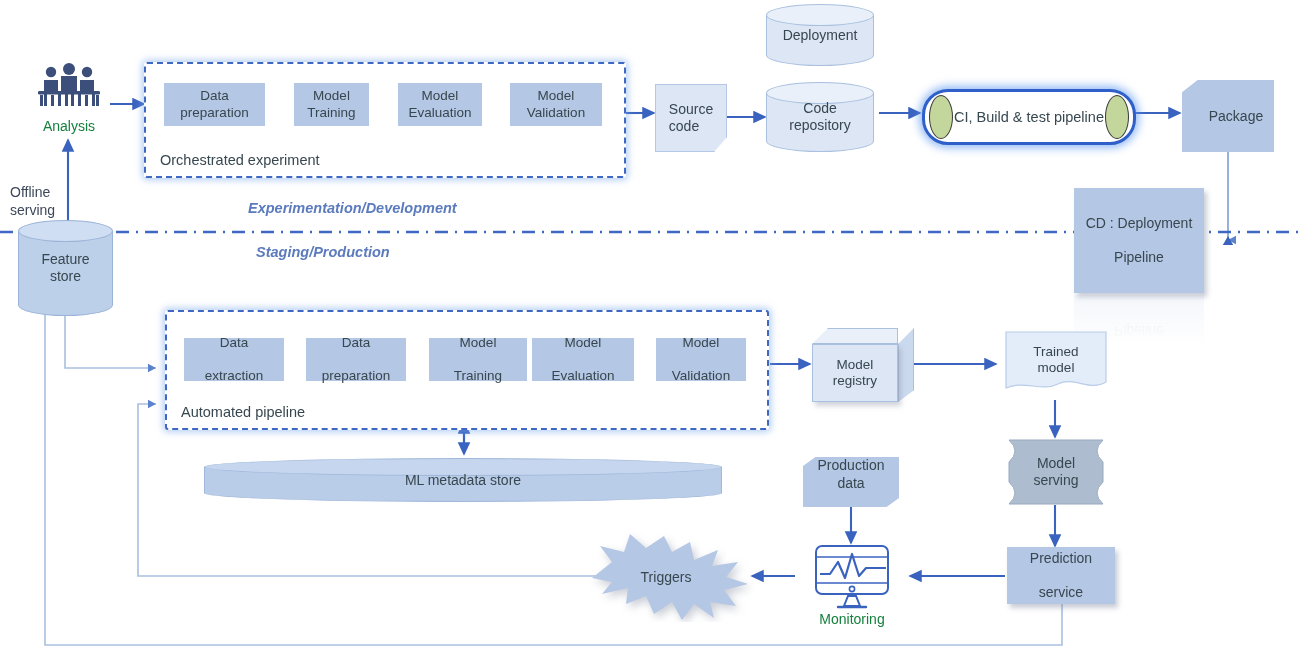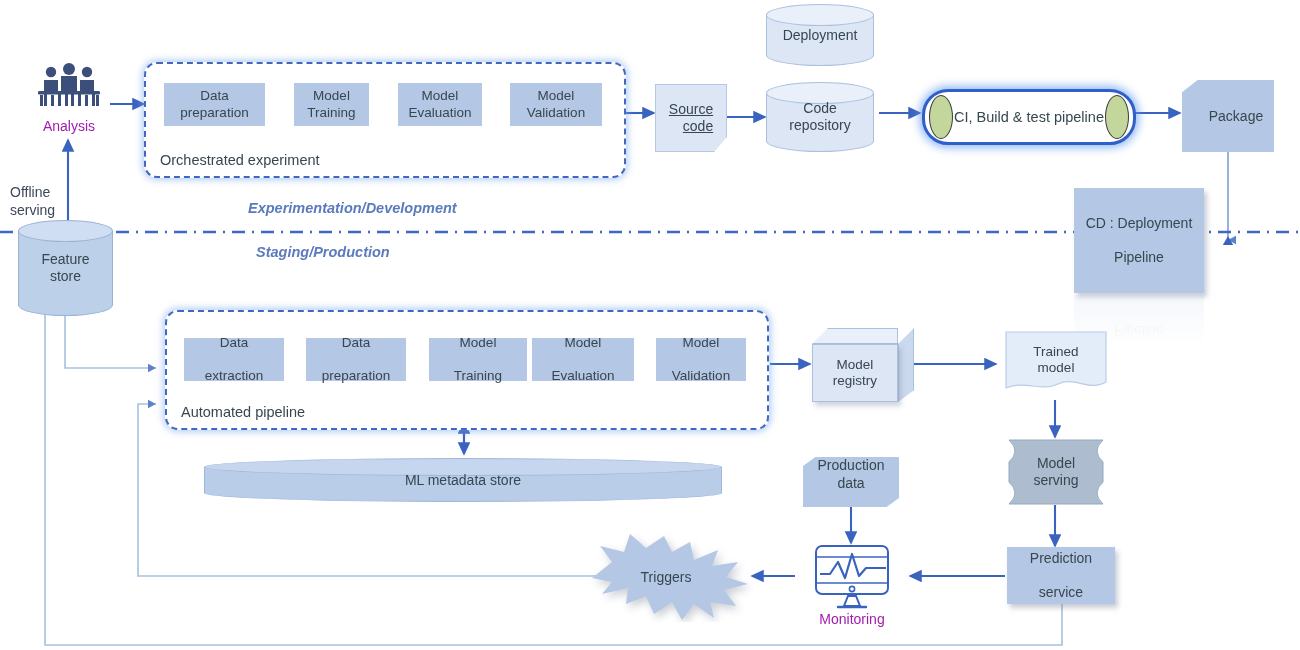--- a/index.html
+++ b/index.html
@@ -16,21 +16,21 @@
   .node span{display:block;}
 
   
   .proc{background:#b4c7e4;color:#37474f;font-size:13.5px;}
 
   
   .plain{font-size:14px;color:#3c4858;}
   .italic{font-style:italic;color:#5b7bbd;font-size:14.5px;font-weight:600;}
 
   
-  .dashbox{position:absolute;border:2.5px dashed #3f68c4;border-radius:13px;
+  .dashbox{position:absolute;border:2.5px dashed #3f68c4;border-radius:3px;
            background:#ffffff;box-shadow:0 0 7px 2px rgba(120,165,235,.55);}
   .dashbox .cap{position:absolute;left:14px;bottom:8px;font-size:14.5px;color:#37474f;}
 
   
   .rectsh{background:#b4c7e4;color:#37474f;font-size:14px;
           box-shadow:3px 4px 5px rgba(120,130,150,.40);}
 
   
   .cyl{position:absolute;}
   .cyl .body{position:absolute;left:0;right:0;top:11px;bottom:11px;background:#dce6f5;
@@ -66,22 +66,22 @@
              transform:translateY(-50%);}
   .pipe .cap.l{left:4px;} .pipe .cap.r{right:4px;}
   .pipe .txt{position:absolute;left:0;right:0;top:0;bottom:0;display:flex;
              align-items:center;justify-content:center;font-size:14.5px;color:#37474f;}
 
   
   .note{position:absolute;background:#dce6f5;border:1px solid #b4c7e4;
         box-shadow:3px 4px 5px rgba(120,130,150,.35);
         clip-path:polygon(0 0,100% 0,100% 78%,82% 100%,0 100%);}
   .note .txt{position:absolute;left:0;right:0;top:0;bottom:0;display:flex;
-             align-items:center;justify-content:center;text-align:right;
-             font-size:14px;color:#37474f;line-height:1.2;text-decoration:underline;}
+             align-items:center;justify-content:center;text-align:left;
+             font-size:14px;color:#37474f;line-height:1.2;}
 
   
   .pkg{position:absolute;background:#b4c7e4;
        box-shadow:3px 4px 5px rgba(120,130,150,.40);
        clip-path:polygon(17% 0,100% 0,100% 100%,0 100%,0 17%);}
   .pkg .txt{position:absolute;left:0;right:0;top:0;bottom:0;display:flex;
             align-items:center;justify-content:center;text-align:center;
             font-size:14px;color:#37474f;margin-left:16px;}
 
   
@@ -121,21 +121,21 @@
   
   .burst{position:absolute;}
   .burst .txt{position:absolute;left:0;right:0;top:0;bottom:0;display:flex;
               align-items:center;justify-content:center;font-size:14px;color:#37474f;}
 
   
   .reflect{position:absolute;opacity:.16;transform:scaleY(-1);
            -webkit-mask-image:linear-gradient(to top,rgba(0,0,0,.9),rgba(0,0,0,0) 72%);
            mask-image:linear-gradient(to top,rgba(0,0,0,.9),rgba(0,0,0,0) 72%);}
 
-  .caption{position:absolute;text-align:center;font-size:14px;color:#a21caf;}
+  .caption{position:absolute;text-align:center;font-size:14px;color:#15803d;}
 </style>
 </head>
 <body>
 
 <div class="stage">
 
   <svg class="wires" viewBox="0 0 1300 650">
     <defs>
       <marker id="ah" markerWidth="7" markerHeight="7" refX="5.6" refY="3" orient="auto">
         <path d="M0,0 L6.4,3 L0,6 z" fill="#3a63c0"></path>

